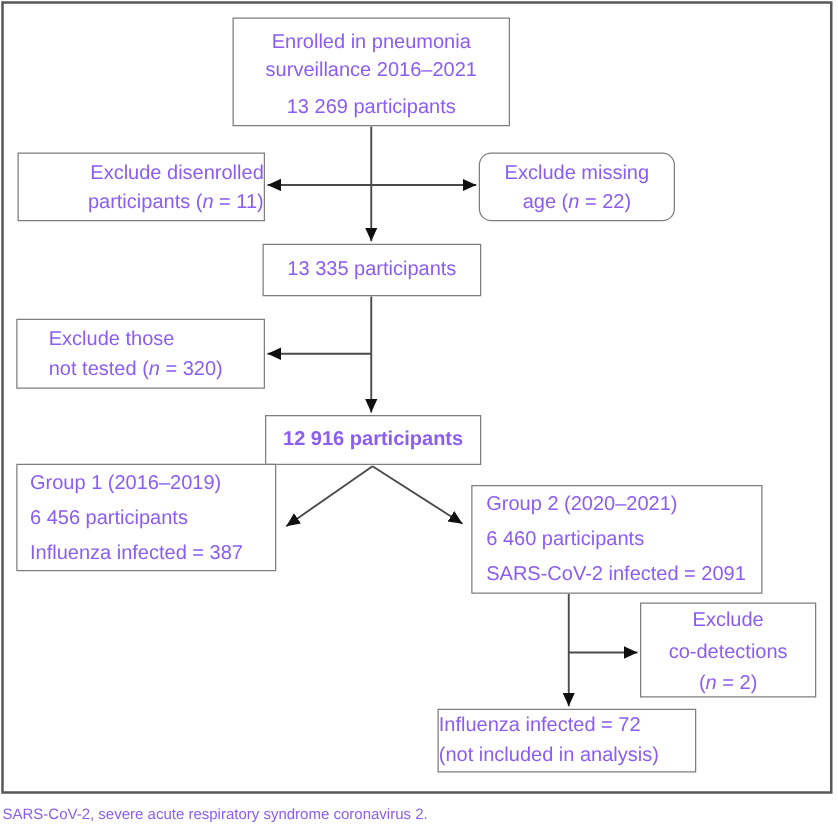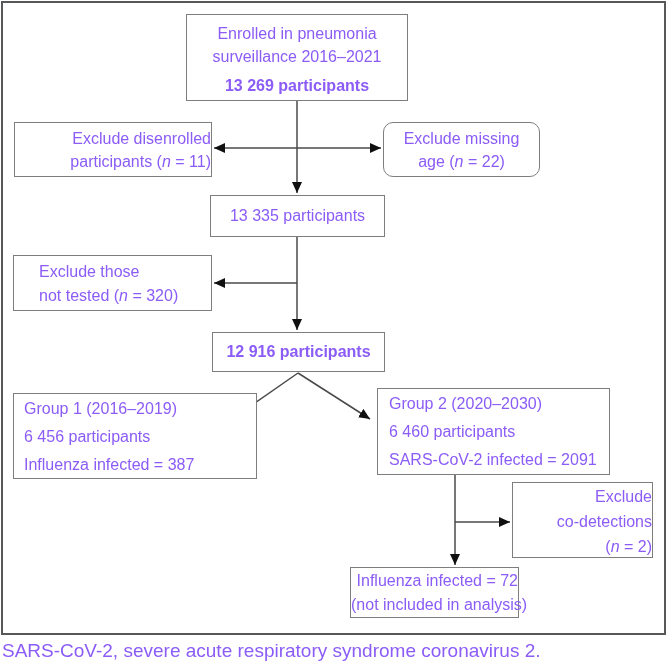--- a/index.html
+++ b/index.html
@@ -30,35 +30,35 @@
     box-sizing: border-box;
     border: 1.5px solid #7e7e7e;
     background: #ffffff;
     font-size: 16px;
     line-height: 22px;
   }
   .fbox .ln { display: block; white-space: nowrap; }
   .fbox .ln i { font-style: italic; }
 
   #box-enrolled          { left:186px; top:14px;  width:222px; height:87px; text-align:center; padding-top:7px; line-height:23px; }
-  #box-enrolled .count   { margin-top:6px;font-weight:bold; }
+  #box-enrolled .count   { margin-top:6px; }
   #box-excl-disenrolled  { left:14px;  top:122px; width:198px; height:55px; text-align:right; padding-top:4px; line-height:23px; }
   #box-excl-age          { left:383px; top:122px; width:157px; height:55px; text-align:center; padding-top:4px; line-height:23px;border-radius:10px; }
   #box-13236             { left:210px; top:195px; width:175px; height:42px; text-align:center; line-height:39px; }
   #box-excl-tested       { left:13px;  top:255px; width:199px; height:56px; text-align:left;  padding:4px 0 0 25px; line-height:24px; }
   #box-12916             { left:212px; top:332px; width:173px; height:40px; text-align:center; line-height:37px;font-weight:bold; }
-  #box-group1            { left:13px;  top:393px; width:244px; height:86px; text-align:left;  padding:1px 0 0 10px; line-height:28px; }
+  #box-group1            { left:13px;  top:371px; width:208px; height:86px; text-align:left;  padding:1px 0 0 10px; line-height:28px; }
   #box-group2            { left:377px; top:388px; width:233px; height:87px; text-align:left;  padding:1px 0 0 11px; line-height:28px; }
-  #box-excl-codet        { left:512px; top:482px; width:141px; height:76px; text-align:right; padding-top:1px; line-height:25px; }
-  #box-influenza72       { left:350px; top:567px; width:169px; height:51px; text-align:right; padding-top:1px; line-height:24px; }
+  #box-excl-codet        { left:512px; top:482px; width:141px; height:76px; text-align:center; padding-top:1px; line-height:25px; }
+  #box-influenza72       { left:350px; top:567px; width:207px; height:51px; text-align:left; padding-top:1px; line-height:24px; }
 
   #footnote {
     position: absolute;
     left: 2px; top: 641px;
-    font-size: 19px;
+    font-size: 12px;
     line-height: 20px;
     white-space: nowrap;
   }
 </style>
 </head>
 <body>
 
 <div id="screen">
 
   <div id="frame"></div>
@@ -110,21 +110,21 @@
     <span class="ln">12 916 participants</span>
   </div>
 
   <div class="fbox" id="box-group1">
     <span class="ln">Group 1 (2016–2019)</span>
     <span class="ln">6 456 participants</span>
     <span class="ln">Influenza infected = 387</span>
   </div>
 
   <div class="fbox" id="box-group2">
-    <span class="ln">Group 2 (2020–2030)</span>
+    <span class="ln">Group 2 (2020–2021)</span>
     <span class="ln">6 460 participants</span>
     <span class="ln">SARS-CoV-2 infected = 2091</span>
   </div>
 
   <div class="fbox" id="box-excl-codet">
     <span class="ln">Exclude</span>
     <span class="ln">co-detections</span>
     <span class="ln">(<i>n</i> = 2)</span>
   </div>
 

